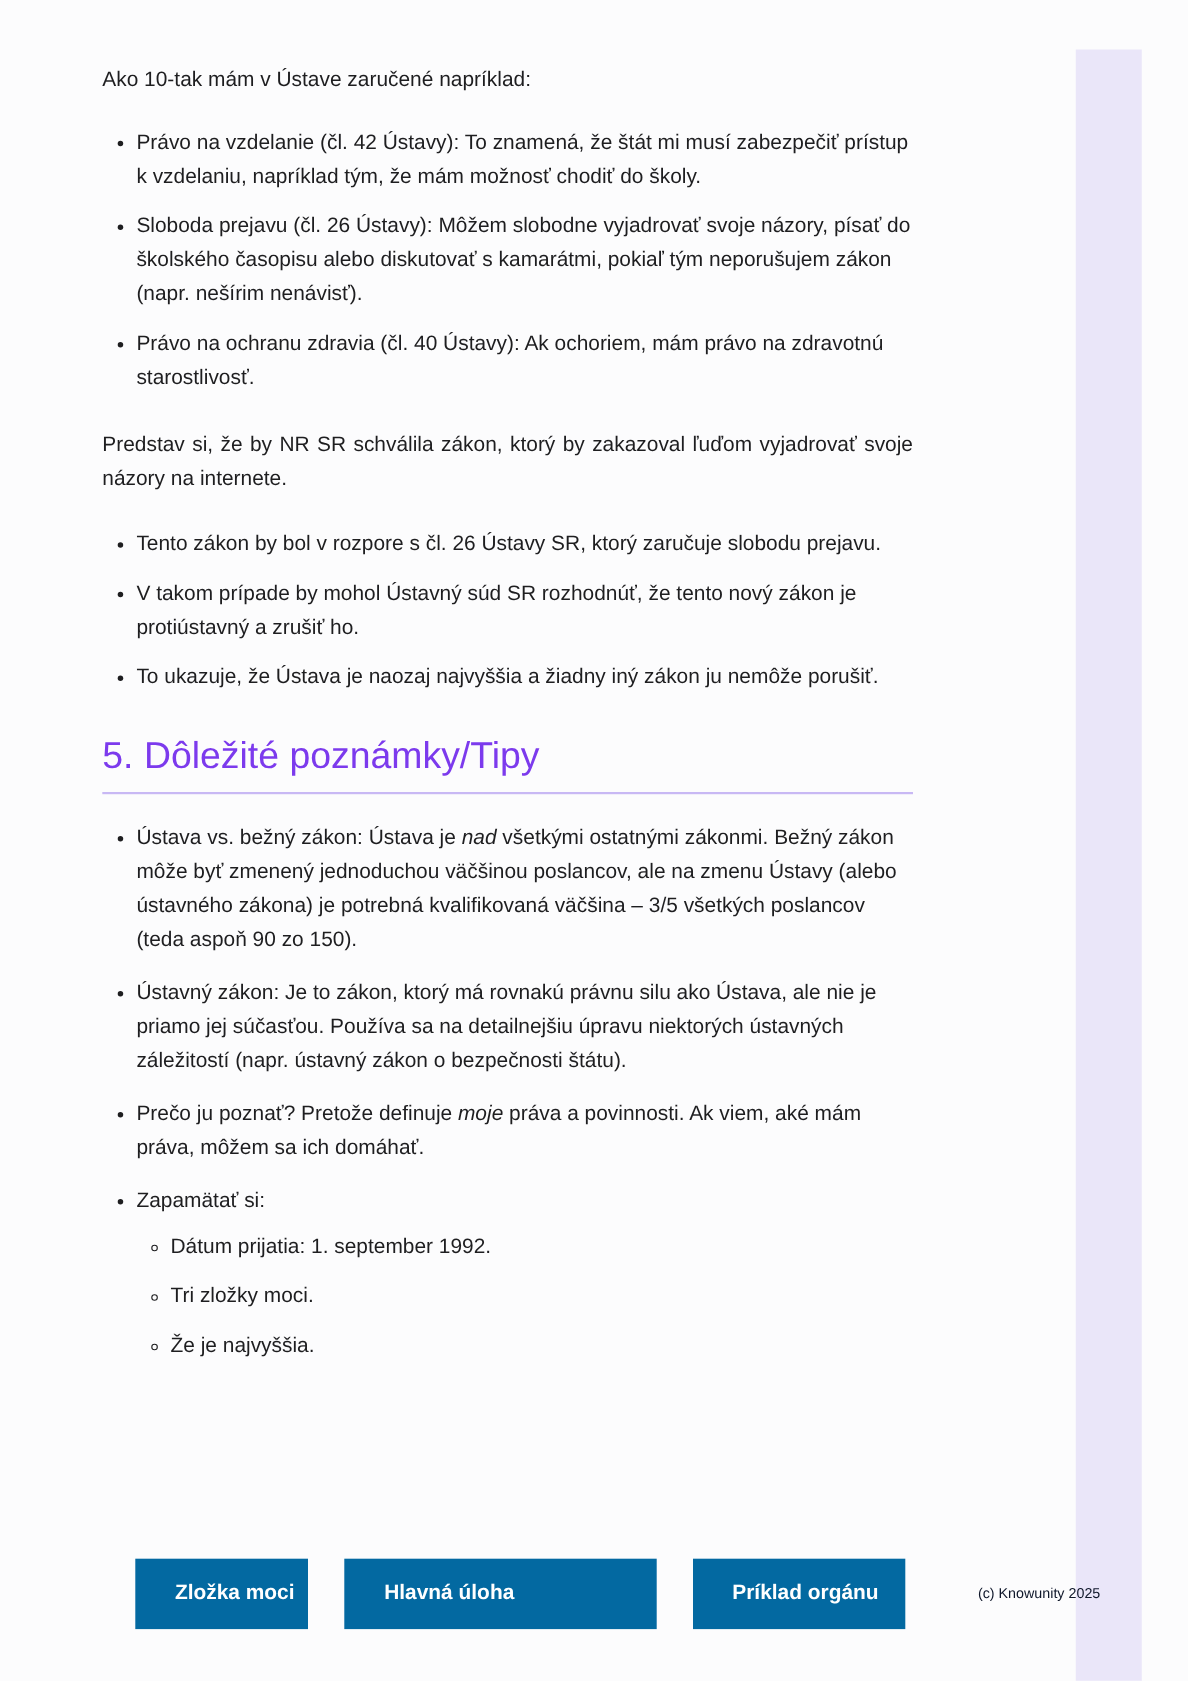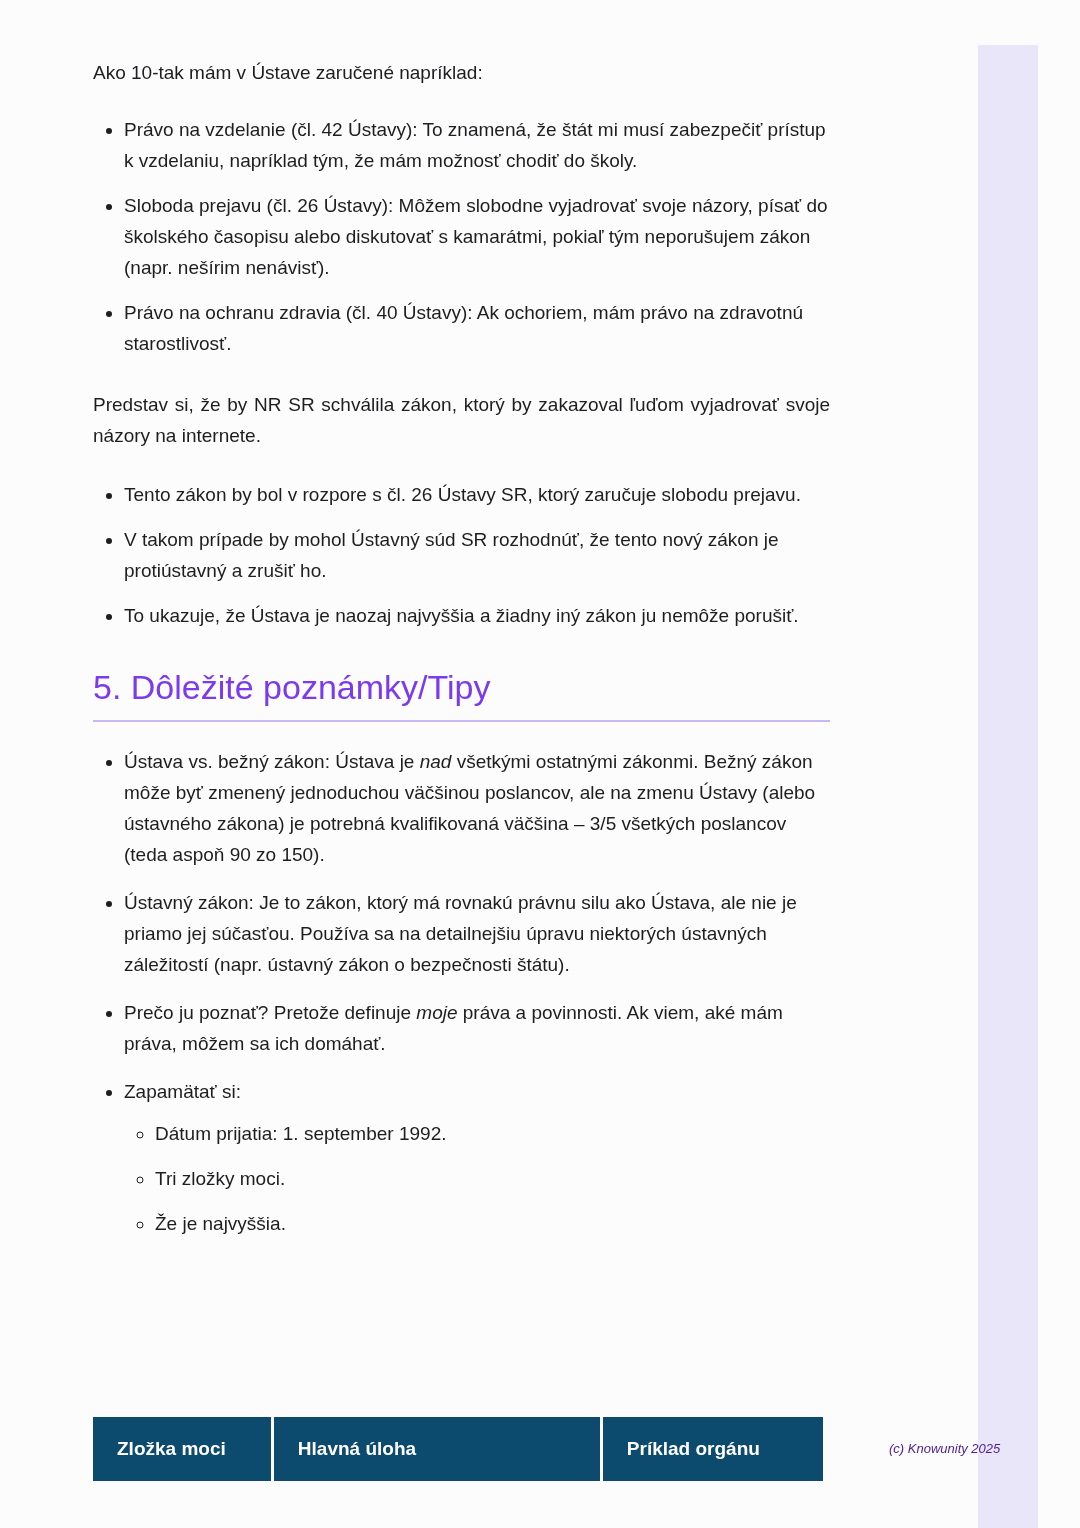--- a/index.html
+++ b/index.html
@@ -68,40 +68,40 @@
   .b { font-weight: 400; }
   .i { font-style: italic; text-align: center; }
   .table-row {
     position: absolute;
     left: 93px; top: 1417px;
     width: 730px;
     display: flex;
     gap: 3px;
   }
   .table-cell {
-    background: #0c4a6e;
+    background: #0369a1;
     color: #ffffff;
     font-weight: 700;
     font-size: 19px;
     height: 64px;
-    padding-left: 24px;
+    padding-left: 36px;
     display: flex;
     align-items: center;
+    margin-left: 30px;
   }
   .cell-1 { width: 184px; }
   .cell-2 { width: 338px; }
   .cell-3 { width: 228px; }
   .footer {
     position: absolute;
     left: 889px; top: 1441px;
     font-size: 13px;
-    color: #4c1d95;
+    color: #0f172a;
     z-index: 2;
     white-space: nowrap;
-    font-style: italic;
   }
 </style>
 </head>
 <body>
 
 <div class="side-strip"></div>
 
 <div class="content">
 
   <p class="para">Ako 10-tak mám v Ústave zaručené napríklad:</p>

